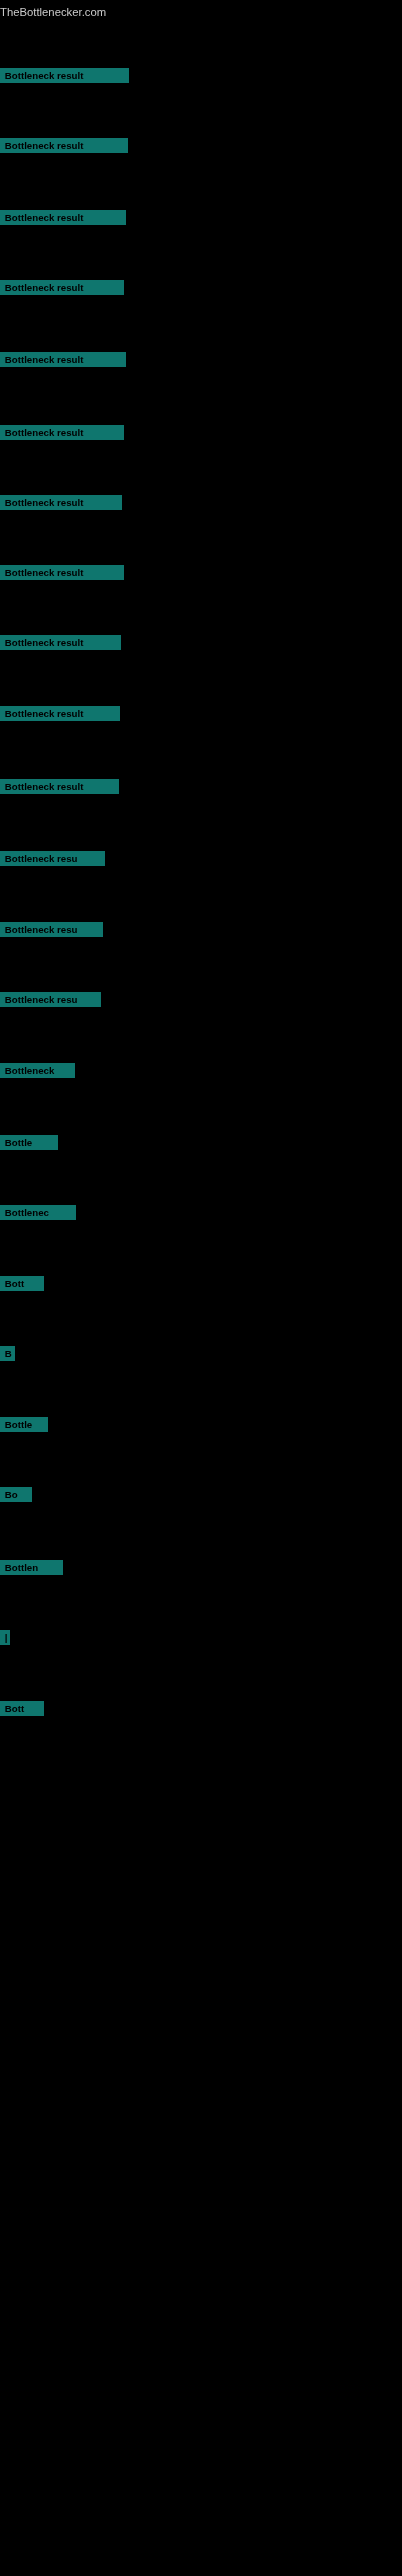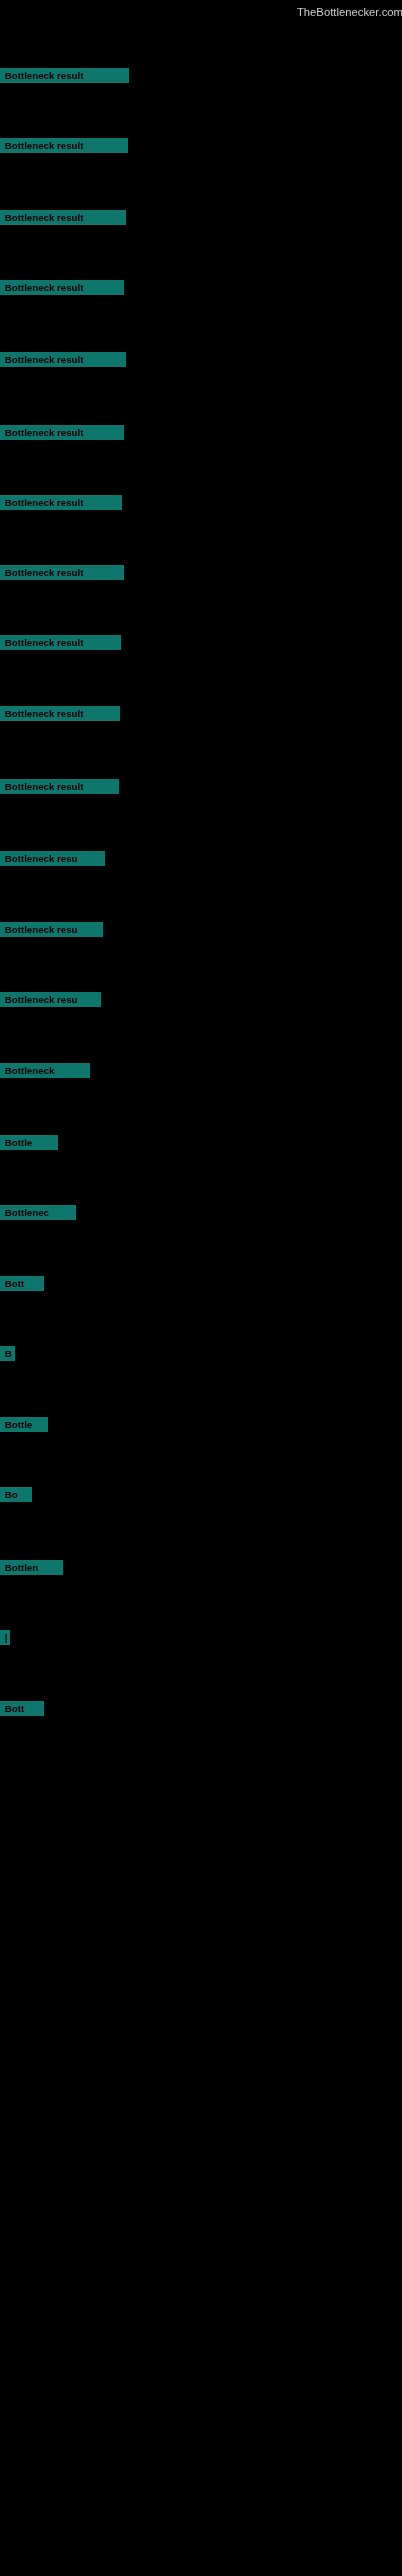--- a/index.html
+++ b/index.html
@@ -10,21 +10,21 @@
 
     body {
       background-color: #000;
       width: 403px;
       min-height: 2576px;
       font-family: Arial, sans-serif;
       position: relative;
     }
 
     .site-title {
-      text-align: right;
+      text-align: left;
       color: #ccc;
       font-size: 11.3px;
       padding: 6.4px 0 3.2px 0;
       width: 100%;
     }
 
     .bottleneck-bar {
       background-color: #0f766e;
       color: #000;
       font-size: 9.7px;
@@ -50,21 +50,21 @@
     <div class="bottleneck-bar" style="top: 330px; width: 126px;">Bottleneck result</div>
     <div class="bottleneck-bar" style="top: 403px; width: 124px;">Bottleneck result</div>
     <div class="bottleneck-bar" style="top: 473px; width: 122px;">Bottleneck result</div>
     <div class="bottleneck-bar" style="top: 543px; width: 124px;">Bottleneck result</div>
     <div class="bottleneck-bar" style="top: 613px; width: 121px;">Bottleneck result</div>
     <div class="bottleneck-bar" style="top: 684px; width: 120px;">Bottleneck result</div>
     <div class="bottleneck-bar" style="top: 757px; width: 119px;">Bottleneck result</div>
     <div class="bottleneck-bar" style="top: 829px; width: 105px;">Bottleneck resu</div>
     <div class="bottleneck-bar" style="top: 900px; width: 103px;">Bottleneck resu</div>
     <div class="bottleneck-bar" style="top: 970px; width: 101px;">Bottleneck resu</div>
-    <div class="bottleneck-bar" style="top: 1041px; width: 90px;">Bottleneck</div>
+    <div class="bottleneck-bar" style="top: 1041px; width: 75px;">Bottleneck</div>
     <div class="bottleneck-bar" style="top: 1113px; width: 58px;">Bottle</div>
     <div class="bottleneck-bar" style="top: 1183px; width: 76px;">Bottlenec</div>
     <div class="bottleneck-bar" style="top: 1254px; width: 44px;">Bott</div>
     <div class="bottleneck-bar" style="top: 1324px; width: 14.5px;">B</div>
     <div class="bottleneck-bar" style="top: 1395px; width: 48px;">Bottle</div>
     <div class="bottleneck-bar" style="top: 1465px; width: 32px;">Bo</div>
     <div class="bottleneck-bar" style="top: 1538px; width: 63px;">Bottlen</div>
     <div class="bottleneck-bar" style="top: 1608px; width: 8px;">|</div>
     <div class="bottleneck-bar" style="top: 1679px; width: 44px;">Bott</div>
   </div>

